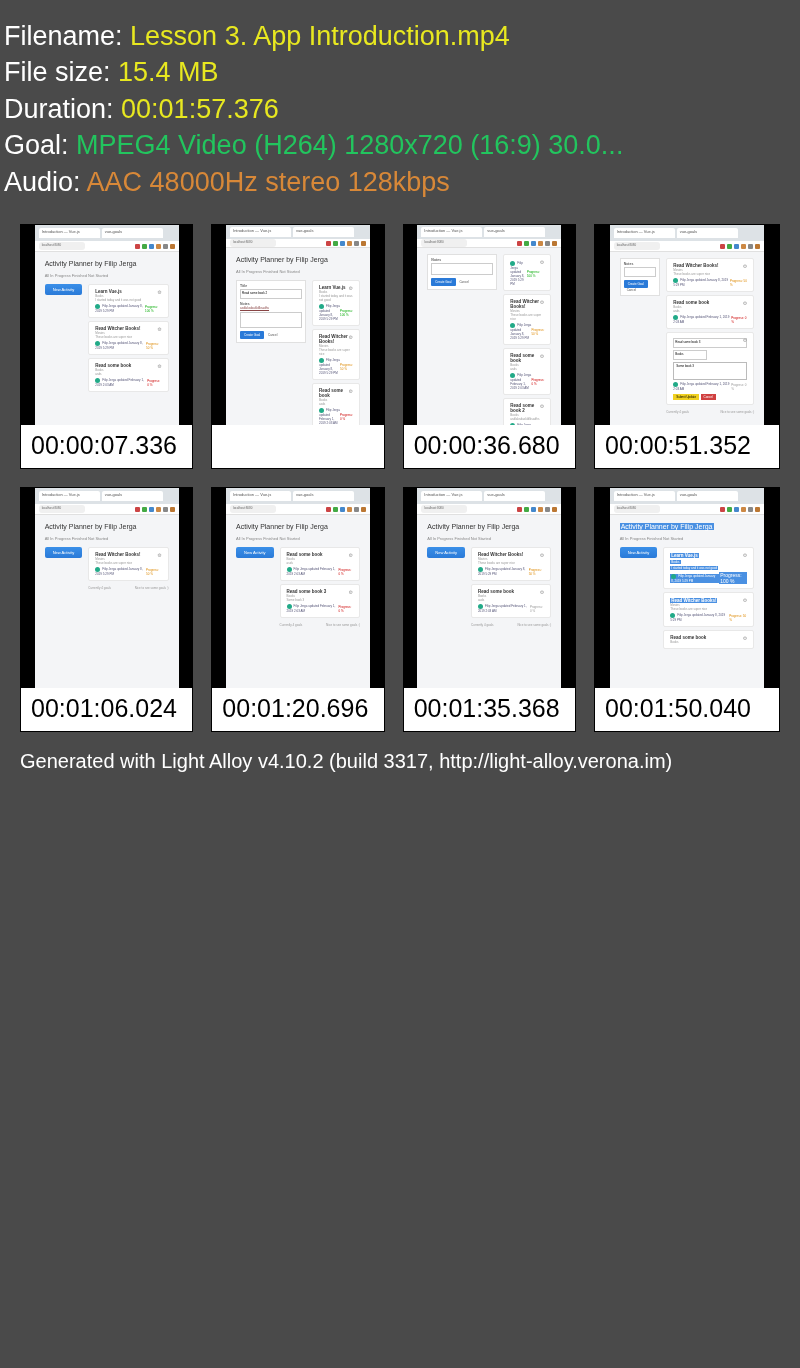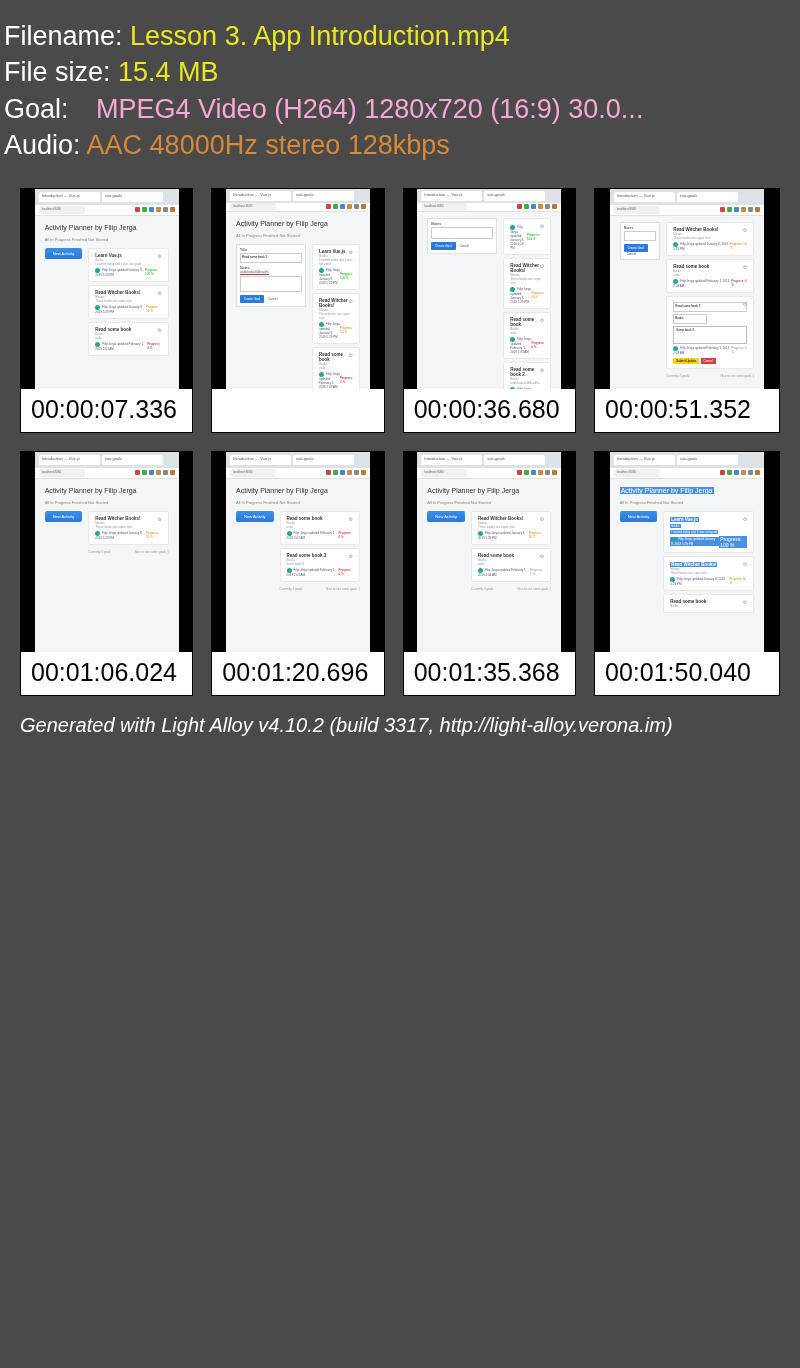--- a/index.html
+++ b/index.html
@@ -17,21 +17,21 @@
 }
 .info-row {
   margin-bottom: 0px;
 }
 .info-label {
   color: #fff;
 }
 .val-filename { color: #e8e820; }
 .val-filesize { color: #e8e820; }
 .val-duration { color: #e8e820; }
-.val-video { color: #f9a8d4; margin-left: 20px; }
+.val-video { color: #22c55e; }
 .val-audio { color: #d88838; }
 
 .thumb-grid {
   display: grid;
   grid-template-columns: 1fr 1fr 1fr 1fr;
   gap: 18px;
   padding: 14px 20px 8px 20px;
 }
 .thumb-card {
   background: #fff;
@@ -184,32 +184,34 @@
   background: #fff;
   color: #000;
   font-size: 25px;
   padding: 6px 10px 8px 10px;
   font-family: Arial, sans-serif;
 }
 .footer {
   color: #fff;
   font-size: 20px;
   padding: 10px 20px 18px 20px;
-  font-style: italic;
 }
 </style>
 </head>
 <body>
 
 <div class="info-block">
   <div class="info-row">
     <span class="info-label">Filename: </span><span class="val-filename">Lesson 3. App Introduction.mp4</span>
   </div>
   <div class="info-row">
     <span class="info-label">File size: </span><span class="val-filesize">15.4 MB</span>
+  </div>
+  <div class="info-row">
+    <span class="info-label">Duration: </span><span class="val-duration">00:01:57.376</span>
   </div>
   <div class="info-row">
     <span class="info-label">Goal: </span><span class="val-video">MPEG4 Video (H264) 1280x720 (16:9) 30.0...</span>
   </div>
   <div class="info-row">
     <span class="info-label">Audio: </span><span class="val-audio">AAC 48000Hz stereo 128kbps</span>
   </div>
 </div>
 
 <div class="thumb-grid">

